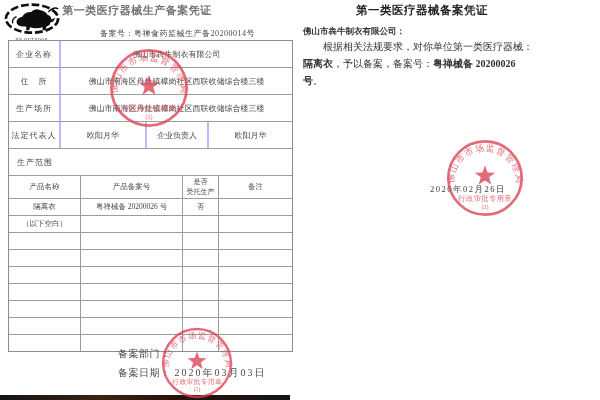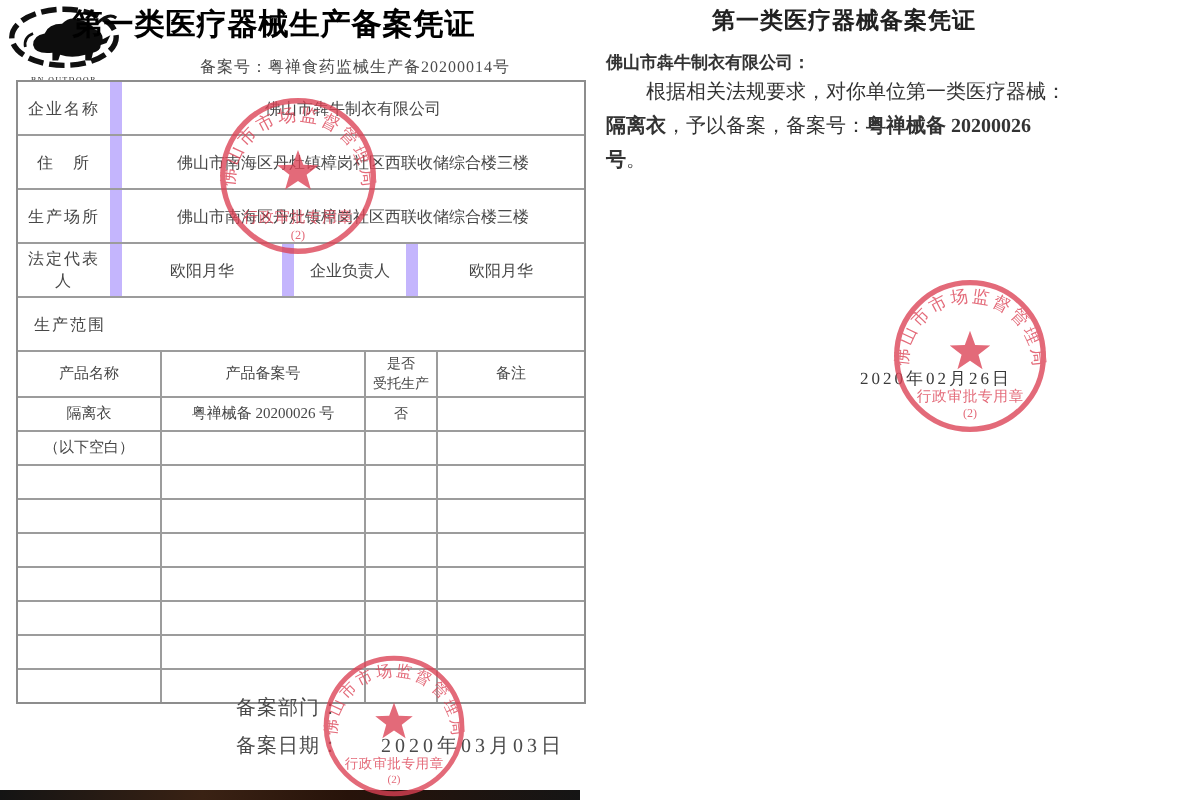--- a/index.html
+++ b/index.html
@@ -1,28 +1,28 @@
 <!DOCTYPE html>
 <html><head>
 <meta charset="utf-8">
 <style>
   html,body{margin:0;padding:0;}
   body{font-family:"Liberation Serif","DejaVu Serif",serif;background:#ffffff;}
   #canvas{position:relative;width:600px;height:400px;background:#ffffff;overflow:hidden;}
 
   
   .l-title{position:absolute;left:17px;top:3px;width:240px;text-align:center;
-           font-size:15px;font-weight:700;color:#000000;letter-spacing:.5px;}
+           font-size:11px;font-weight:700;color:#737373;letter-spacing:.5px;}
   .l-recno{position:absolute;left:100px;top:28px;width:185px;text-align:left;
            font-size:8px;color:#4a4a4a;letter-spacing:.5px;}
 
   .doc-table{position:absolute;left:8px;top:40px;width:285px;border:1px solid #8d8d8d;
              color:#474747;background:transparent;box-sizing:border-box;}
   .trow{display:flex;border-bottom:1px solid #9c9c9c;}
-  .cell{border-right:6px solid #c4b5fd;display:flex;align-items:center;justify-content:center;
+  .cell{border-right:2px solid #c4b5fd;display:flex;align-items:center;justify-content:center;
         text-align:center;padding:1px 2px;box-sizing:border-box;font-size:8px;}
   .cell:last-child{border-right:none;}
   .h26{height:26px;}
   .label-cell{width:52px;flex:none;letter-spacing:1px;}
   .w86{width:86px;flex:none;}
   .w62{width:62px;flex:none;}
   .value-cell{flex:1;}
 
   .prod-block{display:flex;}
   .prod-left{width:52px;flex:none;border-right:1px solid #9c9c9c;display:flex;align-items:center;
@@ -35,21 +35,21 @@
   .pcell{border-right:1px solid #9c9c9c;display:flex;align-items:center;justify-content:center;
          text-align:center;box-sizing:border-box;font-size:7.5px;padding:0 2px;white-space:pre-line;}
   .pc1{width:72px;flex:none;}
   .pc2{width:102px;flex:none;}
   .pc3{width:36px;flex:none;font-size:7px;}
   .pc4{flex:1;border-right:none;}
 
   .footer-line{position:absolute;font-size:10px;color:#4a4a4a;letter-spacing:.5px;}
   .fl-dept{left:118px;top:347px;}
   .fl-date{left:118px;top:366px;}
-  .fl-date .val{margin-left:20px;letter-spacing:2px;}
+  .fl-date .val{margin-left:4px;letter-spacing:2px;}
 
   .photo-strip{position:absolute;left:0;top:395px;width:290px;height:5px;
                background:linear-gradient(90deg,#141414 0%,#3a2214 35%,#27130a 60%,#151515 100%);}
 
   
   .brand-logo{position:absolute;left:3px;top:2px;}
 
   
   .r-title{position:absolute;left:322px;top:3px;width:200px;text-align:center;
            font-size:11.5px;font-weight:700;color:#222;letter-spacing:.5px;}

